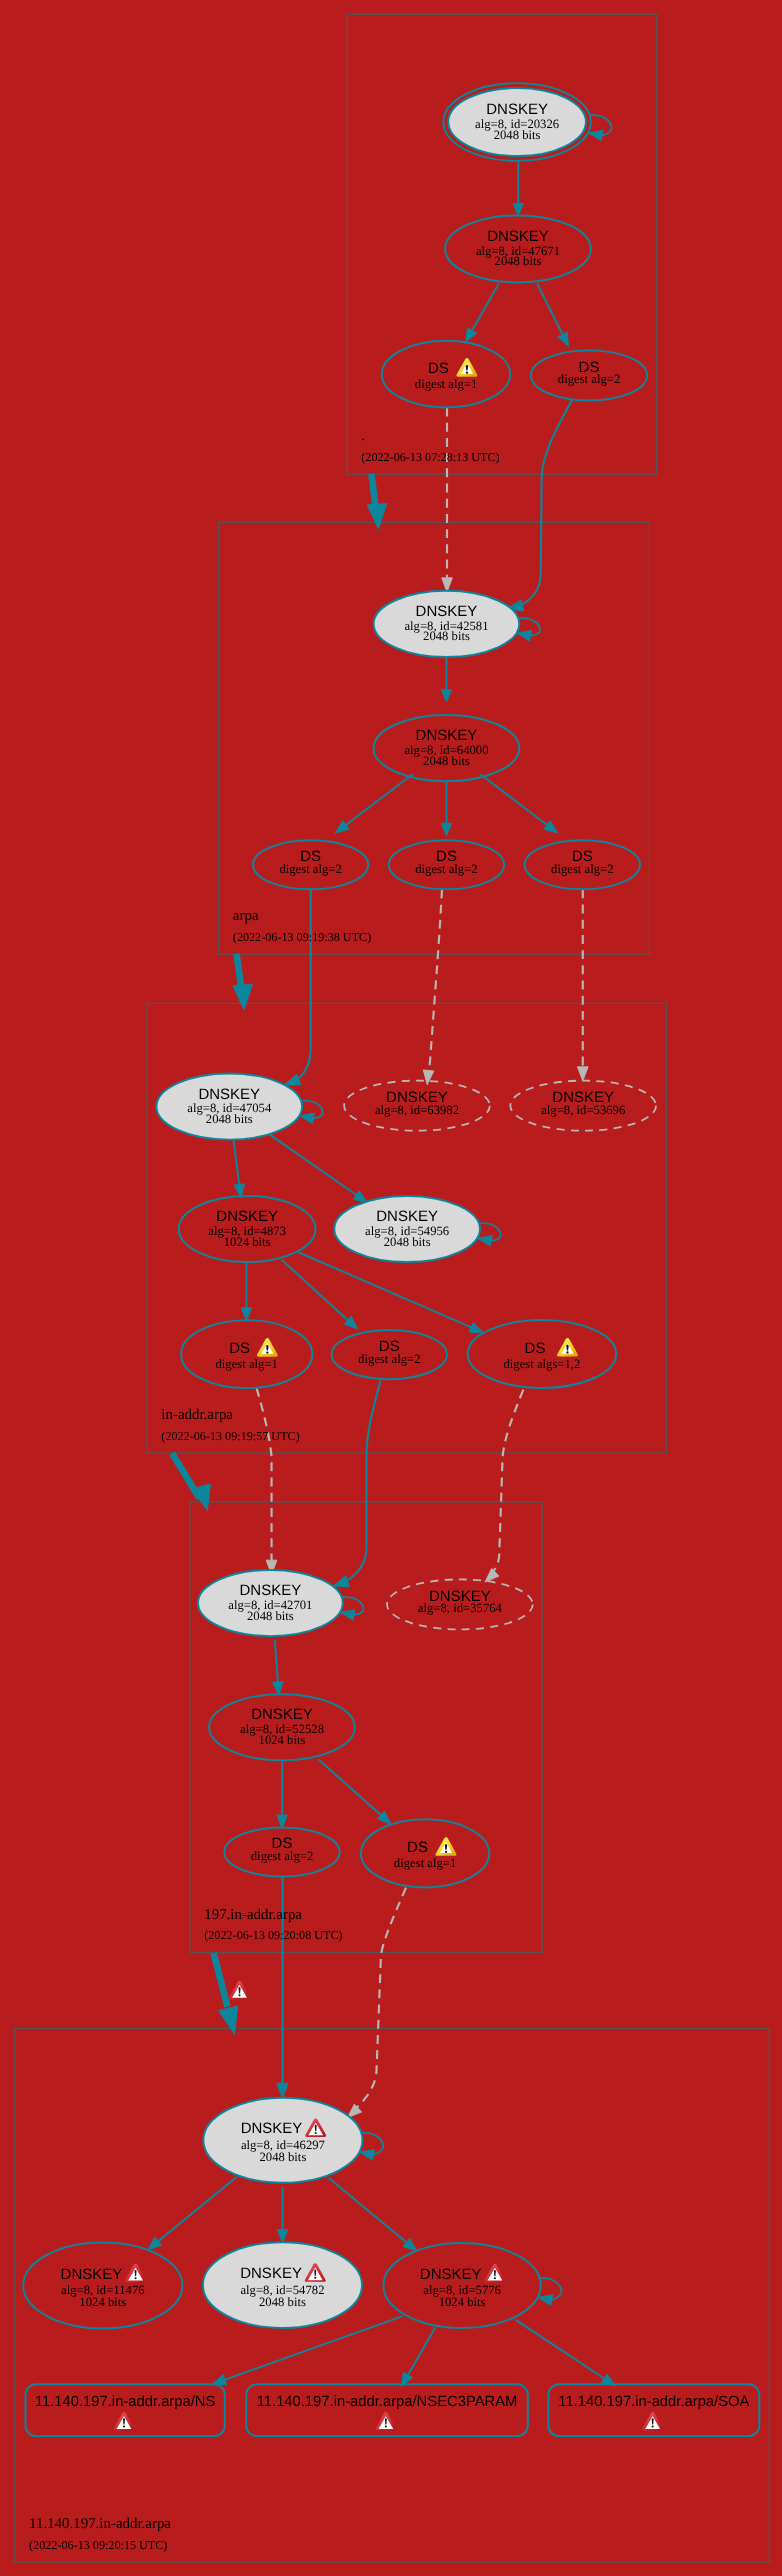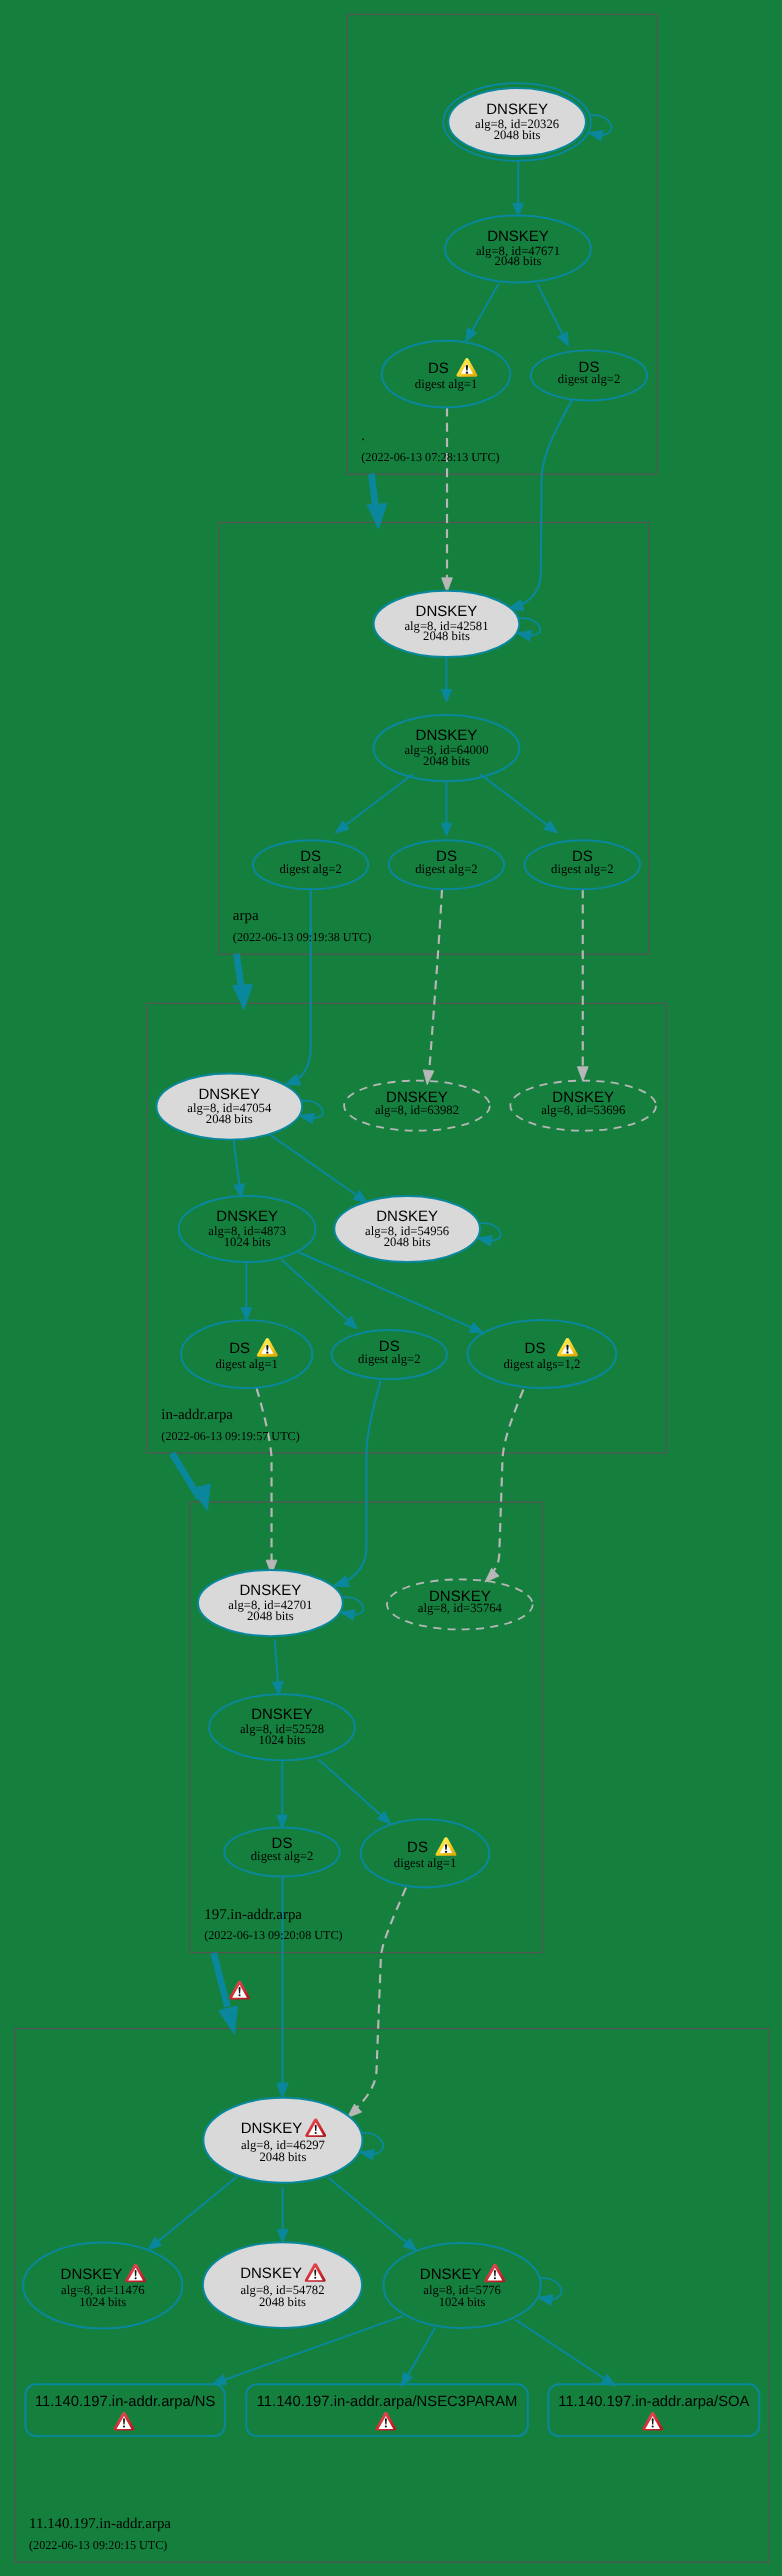--- a/index.html
+++ b/index.html
@@ -1,17 +1,17 @@
 <!DOCTYPE html>
 <html style="font-size:14.3px"><head>
 <meta charset="utf-8">
 <title>DNSSEC authentication chain</title>
 <style>
   html,body{margin:0;padding:0;background:#ffffff;-webkit-font-smoothing:antialiased;text-rendering:geometricPrecision;}
-  #canvas{position:relative;width:783px;height:2576px;background:#15803d;overflow:hidden;}
+  #canvas{position:relative;width:783px;height:2576px;background:#b91c1c;overflow:hidden;}
   svg#graph{position:absolute;left:0;top:0;width:783px;height:2576px;display:block;}
   .t-title{font-family:"Liberation Sans",sans-serif;font-size:16.8px;fill:#000;}
   .t-sub{font-family:"Liberation Serif",serif;font-size:14.2px;fill:#000;}
   .t-zone{font-family:"Liberation Serif",serif;font-size:16.7px;fill:#000;}
   .t-date{font-family:"Liberation Serif",serif;font-size:13.6px;fill:#000;}
   .t-rr{font-family:"Liberation Sans",sans-serif;font-size:16.55px;fill:#000;}
 </style>
 </head>
 <body>
 

